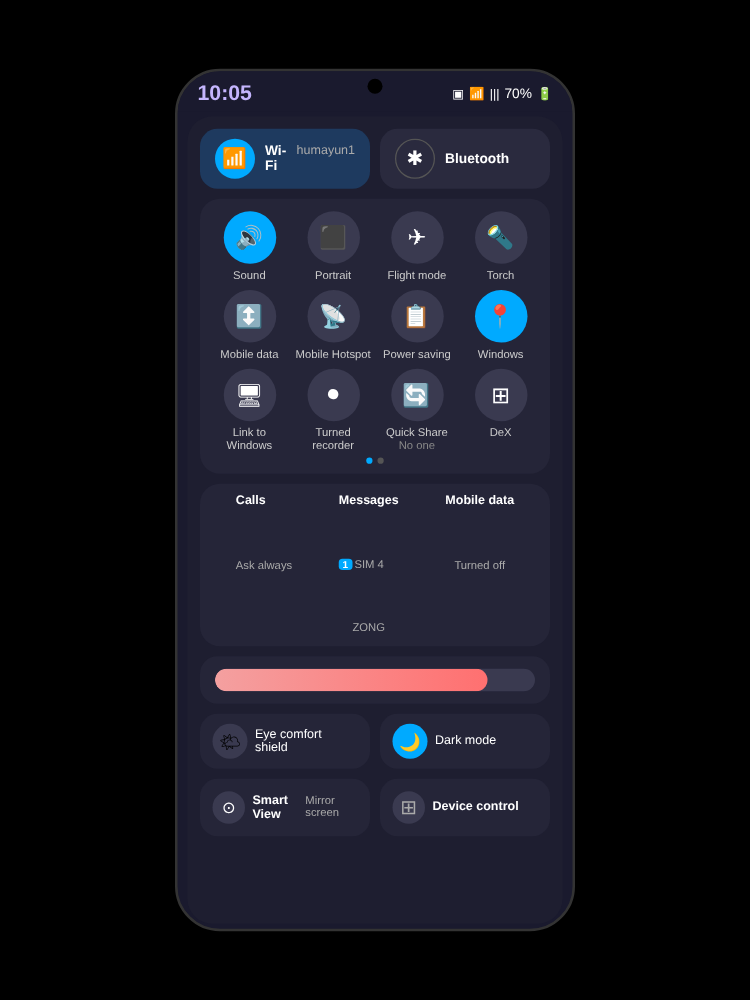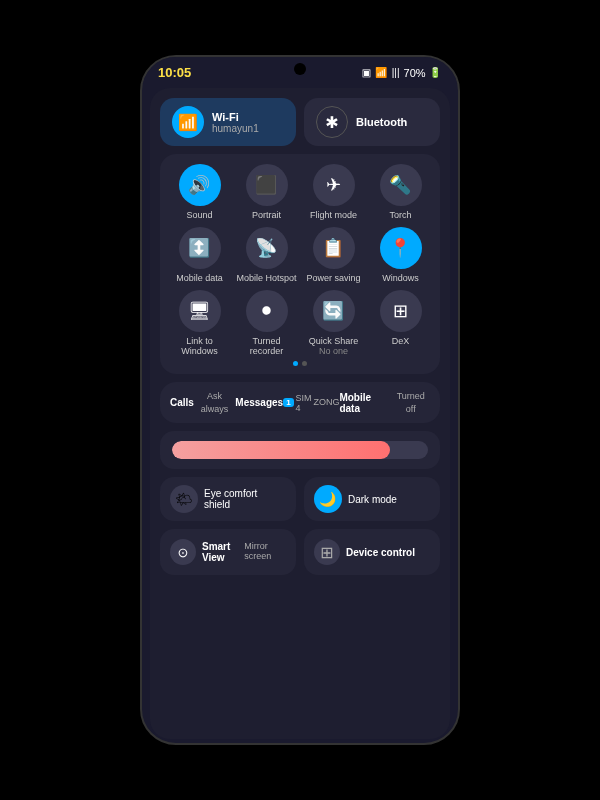--- a/index.html
+++ b/index.html
@@ -25,22 +25,22 @@
       flex-direction: column;
     }
     .status-bar {
       display: flex;
       justify-content: space-between;
       align-items: center;
       padding: 8px 16px 4px;
       background: #1a1a2e;
     }
     .status-time {
-      color: #fde047;
-      font-size: 13px;
+      color: #c4b5fd;
+      font-size: 17px;
       font-weight: 600;
     }
     .status-icons {
       display: flex;
       align-items: center;
       gap: 4px;
       color: #fff;
       font-size: 10px;
     }
     .battery-text {
@@ -118,21 +118,21 @@
       color: #fff;
       font-size: 16px;
       flex-shrink: 0;
     }
     .conn-icon.bt {
       background: #2a2a3e;
       border: 1px solid #555;
     }
     .conn-info {
       display: flex;
-      flex-direction: column;
+      flex-direction: row;
     }
     .conn-name {
       color: #fff;
       font-size: 11px;
       font-weight: 600;
     }
     .conn-sub {
       color: #aaa;
       font-size: 10px;
     }
@@ -195,22 +195,22 @@
     
     .sim-section {
       background: #252538;
       border-radius: 16px;
       padding: 8px 10px;
       display: flex;
       justify-content: space-around;
     }
     .sim-item {
       display: flex;
-      flex-direction: row;
-      align-items: center;
+      flex-direction: column;
+      gap: 40px;
     }
     .sim-title {
       color: #fff;
       font-size: 10px;
       font-weight: 600;
     }
     .sim-sub {
       color: #aaa;
       font-size: 9px;
       text-align: center;

